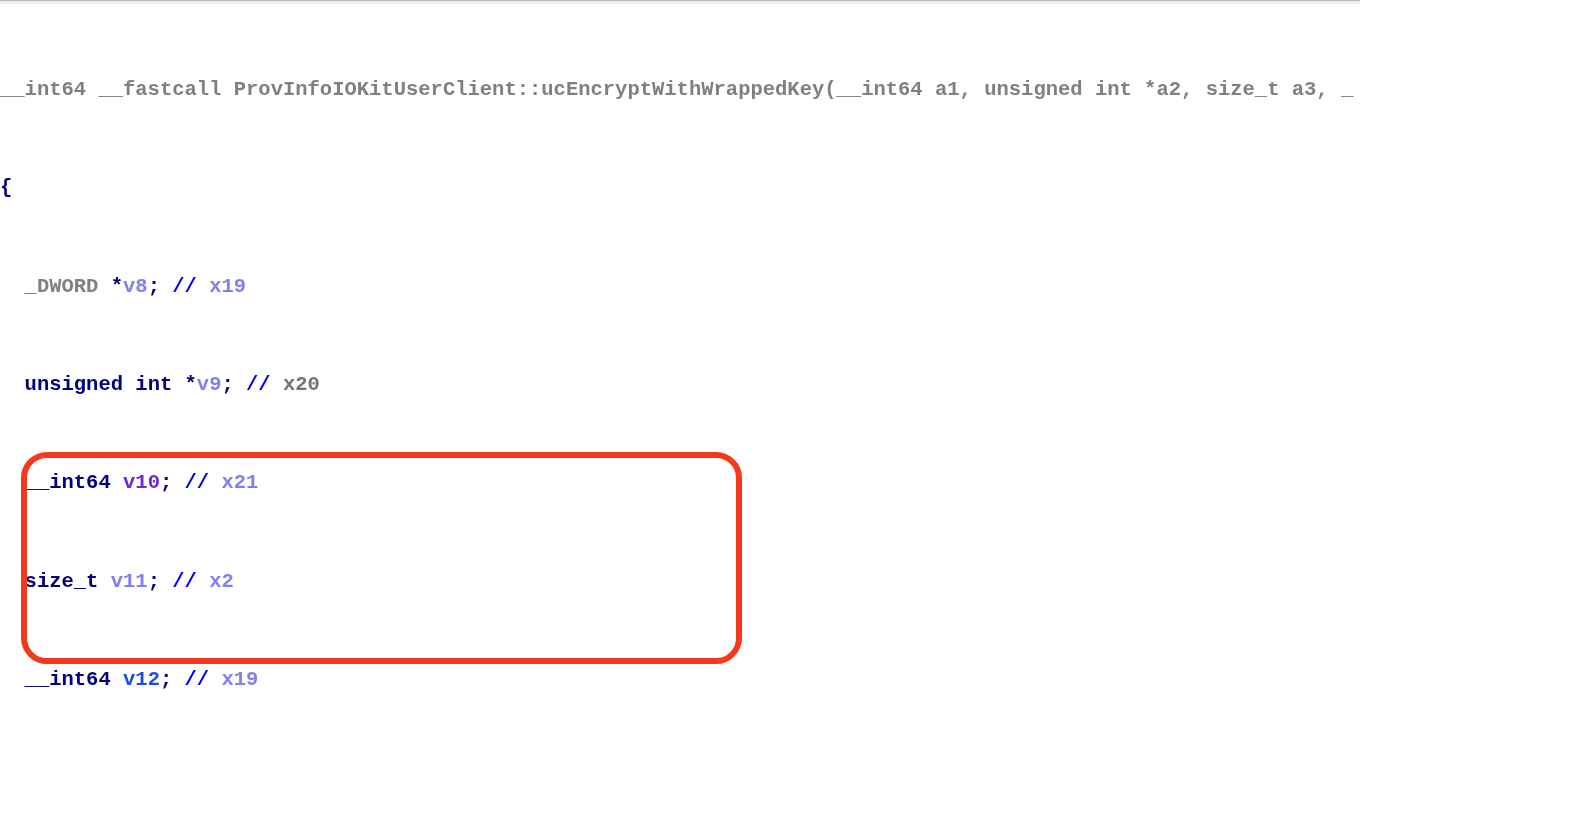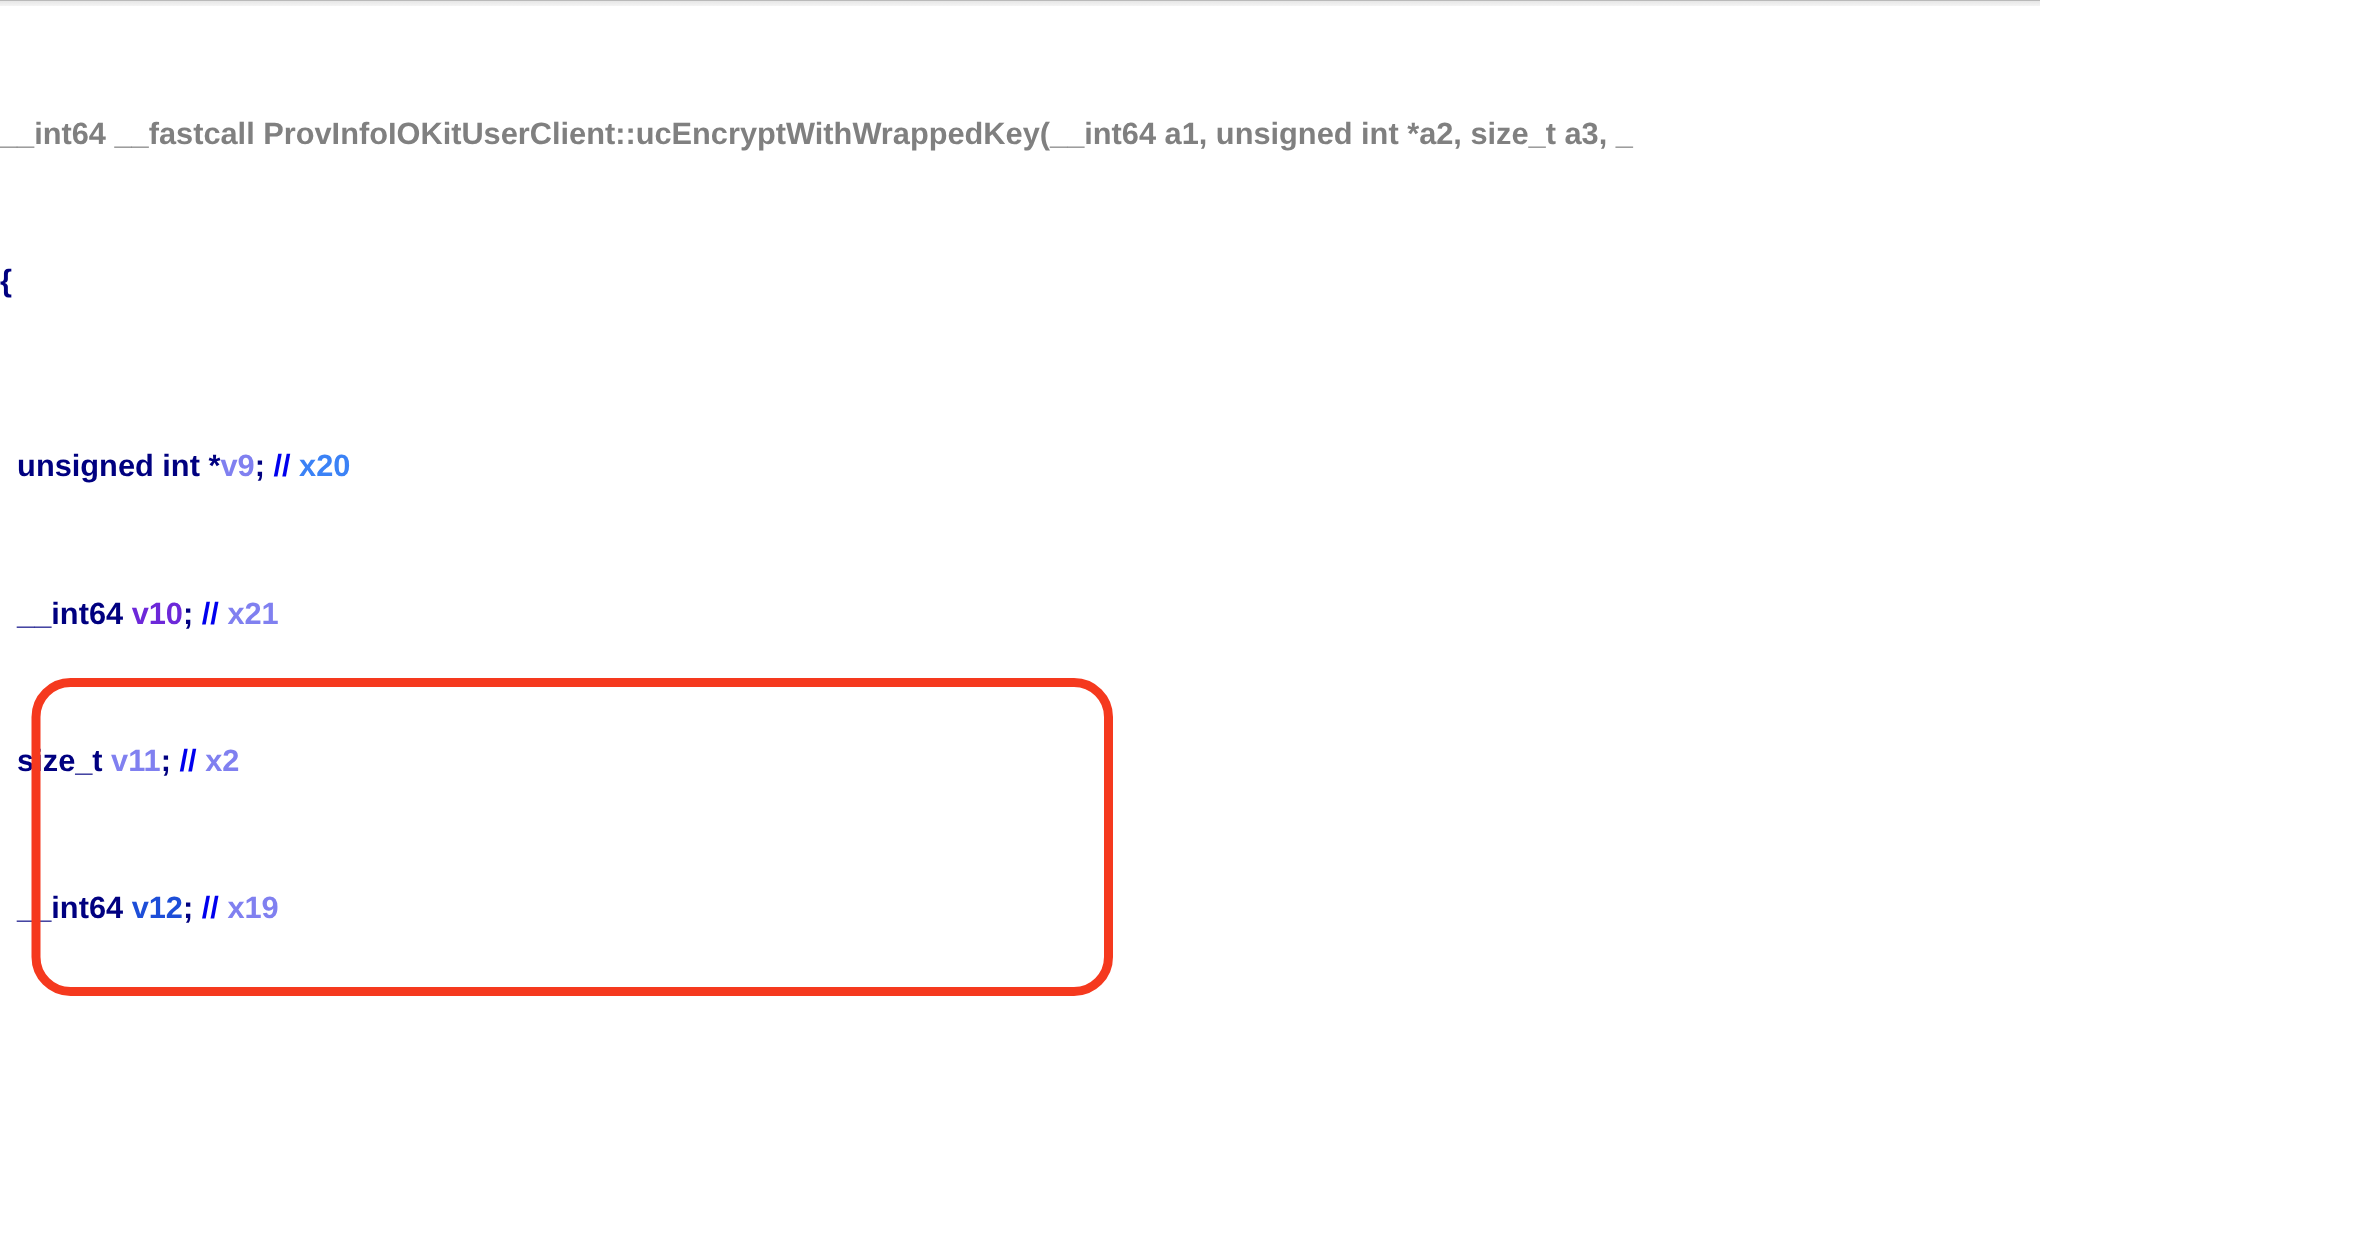--- a/index.html
+++ b/index.html
@@ -7,21 +7,21 @@
     margin: 0;
     padding: 0;
     background: #ffffff;
   }
   #viewport {
     position: relative;
     width: 1360px;
     height: 828px;
     overflow: hidden;
     background: #ffffff;
-    font-family: Liberation Sans, sans-serif;
+    font-family: Liberation Mono, monospace;
   }
   
   #top-rule {
     position: absolute;
     top: 0; left: 0;
     width: 1578px;
     height: 4px;
     background: linear-gradient(to bottom, #b9b9b9 0px, #b9b9b9 1px, #e8e8e8 1px, #f4f4f4 4px);
   }
   #code {
@@ -63,22 +63,23 @@
 <div id="viewport" style="background: rgb(255, 255, 255);">
 
   <div id="top-rule"></div>
 
   <div id="code">
 
     <span class="ln"><span class="typ" style="color: rgb(128, 128, 128);">__int64 __fastcall </span><span class="typ" style="color: rgb(128, 128, 128);">ProvInfoIOKitUserClient::ucEncryptWithWrappedKey</span><span class="typ" style="color: rgb(128, 128, 128);">(</span><span class="typ" style="color: rgb(128, 128, 128);">__int64 </span><span class="typ" style="color: rgb(128, 128, 128);">a1, unsigned int *a2, size_t a3, _</span></span>
 
     <span class="ln"><span class="kw" style="color: rgb(0, 0, 128);">{</span></span>
 
+    <span class="ln">  <span class="typ" style="color: rgb(128, 128, 128);">_DWORD </span><span class="kw" style="color: rgb(0, 0, 128);">*</span><span class="var" style="color: rgb(128, 128, 240);">v8</span><span class="kw" style="color: rgb(0, 0, 128);">; </span><span class="fn" style="color: rgb(0, 0, 238);">// </span><span class="var" style="color: rgb(128, 128, 240);">x19</span></span>
 
-    <span class="ln">  <span class="kw" style="color: rgb(0, 0, 128); text-align: center;">unsigned int *</span><span class="var" style="color: rgb(128, 128, 240);">v9</span><span class="kw" style="color: rgb(0, 0, 128);">; </span><span class="fn" style="color: rgb(0, 0, 238);">// </span><span class="var" style="color: #3b82f6;">x20</span></span>
+    <span class="ln">  <span class="kw" style="color: rgb(0, 0, 128); text-align: center;">unsigned int *</span><span class="var" style="color: rgb(128, 128, 240);">v9</span><span class="kw" style="color: rgb(0, 0, 128);">; </span><span class="fn" style="color: rgb(0, 0, 238);">// </span><span class="var" style="color: #737373;">x20</span></span>
 
     <span class="ln">  <span class="kw" style="color: rgb(0, 0, 128);">__int64 </span><span class="var" style="color: #6d28d9;">v10</span><span class="kw" style="color: rgb(0, 0, 128);">; </span><span class="fn" style="color: rgb(0, 0, 238);">// </span><span class="var" style="color: rgb(128, 128, 240);">x21</span></span>
 
     <span class="ln">  <span class="kw" style="color: rgb(0, 0, 128); text-align: right;">size_t </span><span class="var" style="color: rgb(128, 128, 240);">v11</span><span class="kw" style="color: rgb(0, 0, 128);">; </span><span class="fn" style="color: rgb(0, 0, 238);">// </span><span class="var" style="color: rgb(128, 128, 240);">x2</span></span>
 
     <span class="ln">  <span class="kw" style="color: rgb(0, 0, 128);">__int64 </span><span class="var" style="color: #1d4ed8;">v12</span><span class="kw" style="color: rgb(0, 0, 128);">; </span><span class="fn" style="color: rgb(0, 0, 238);">// </span><span class="var" style="color: rgb(128, 128, 240);">x19</span></span>
 
 
     
 

